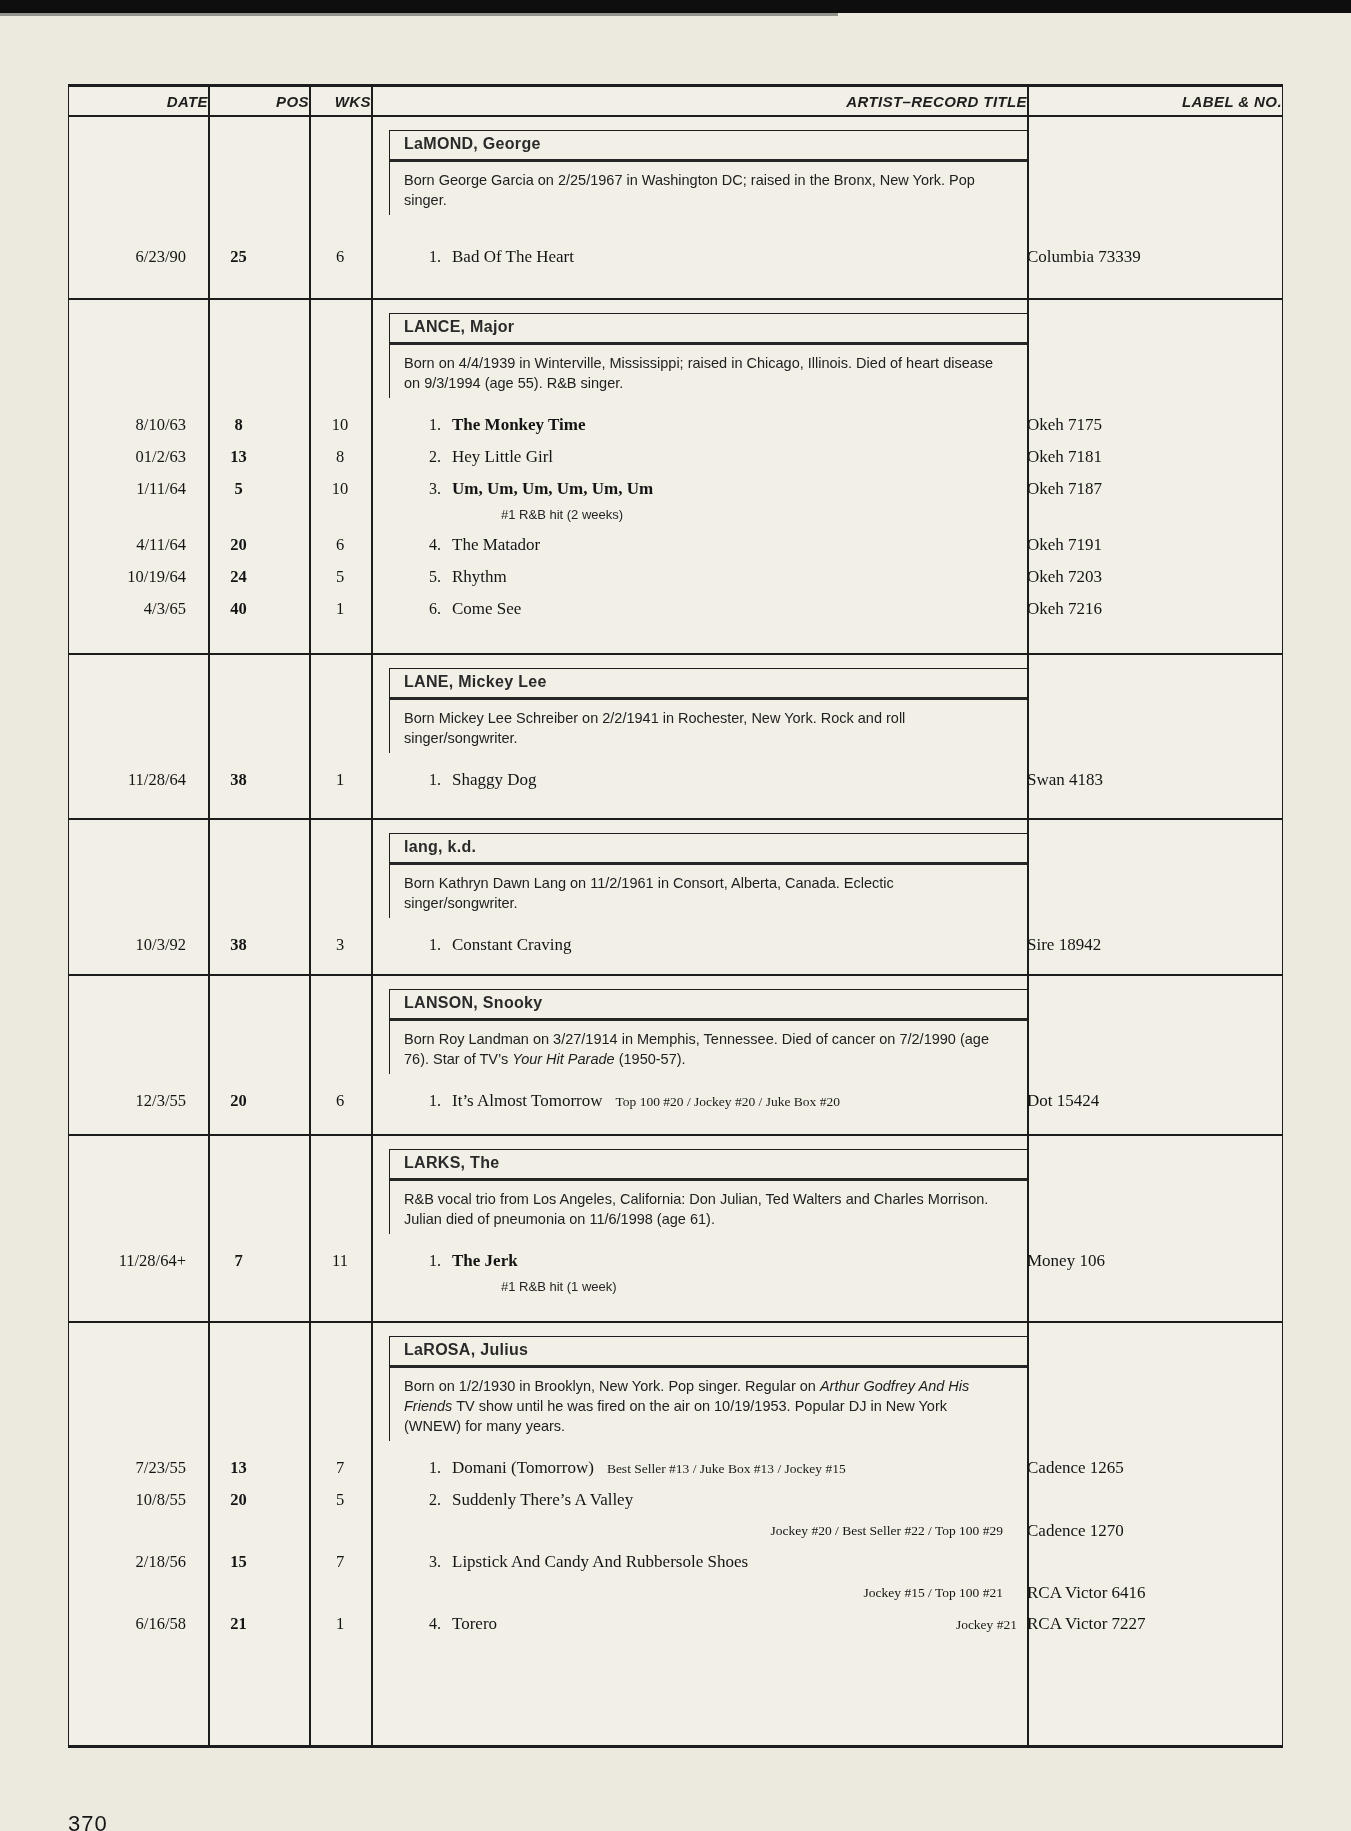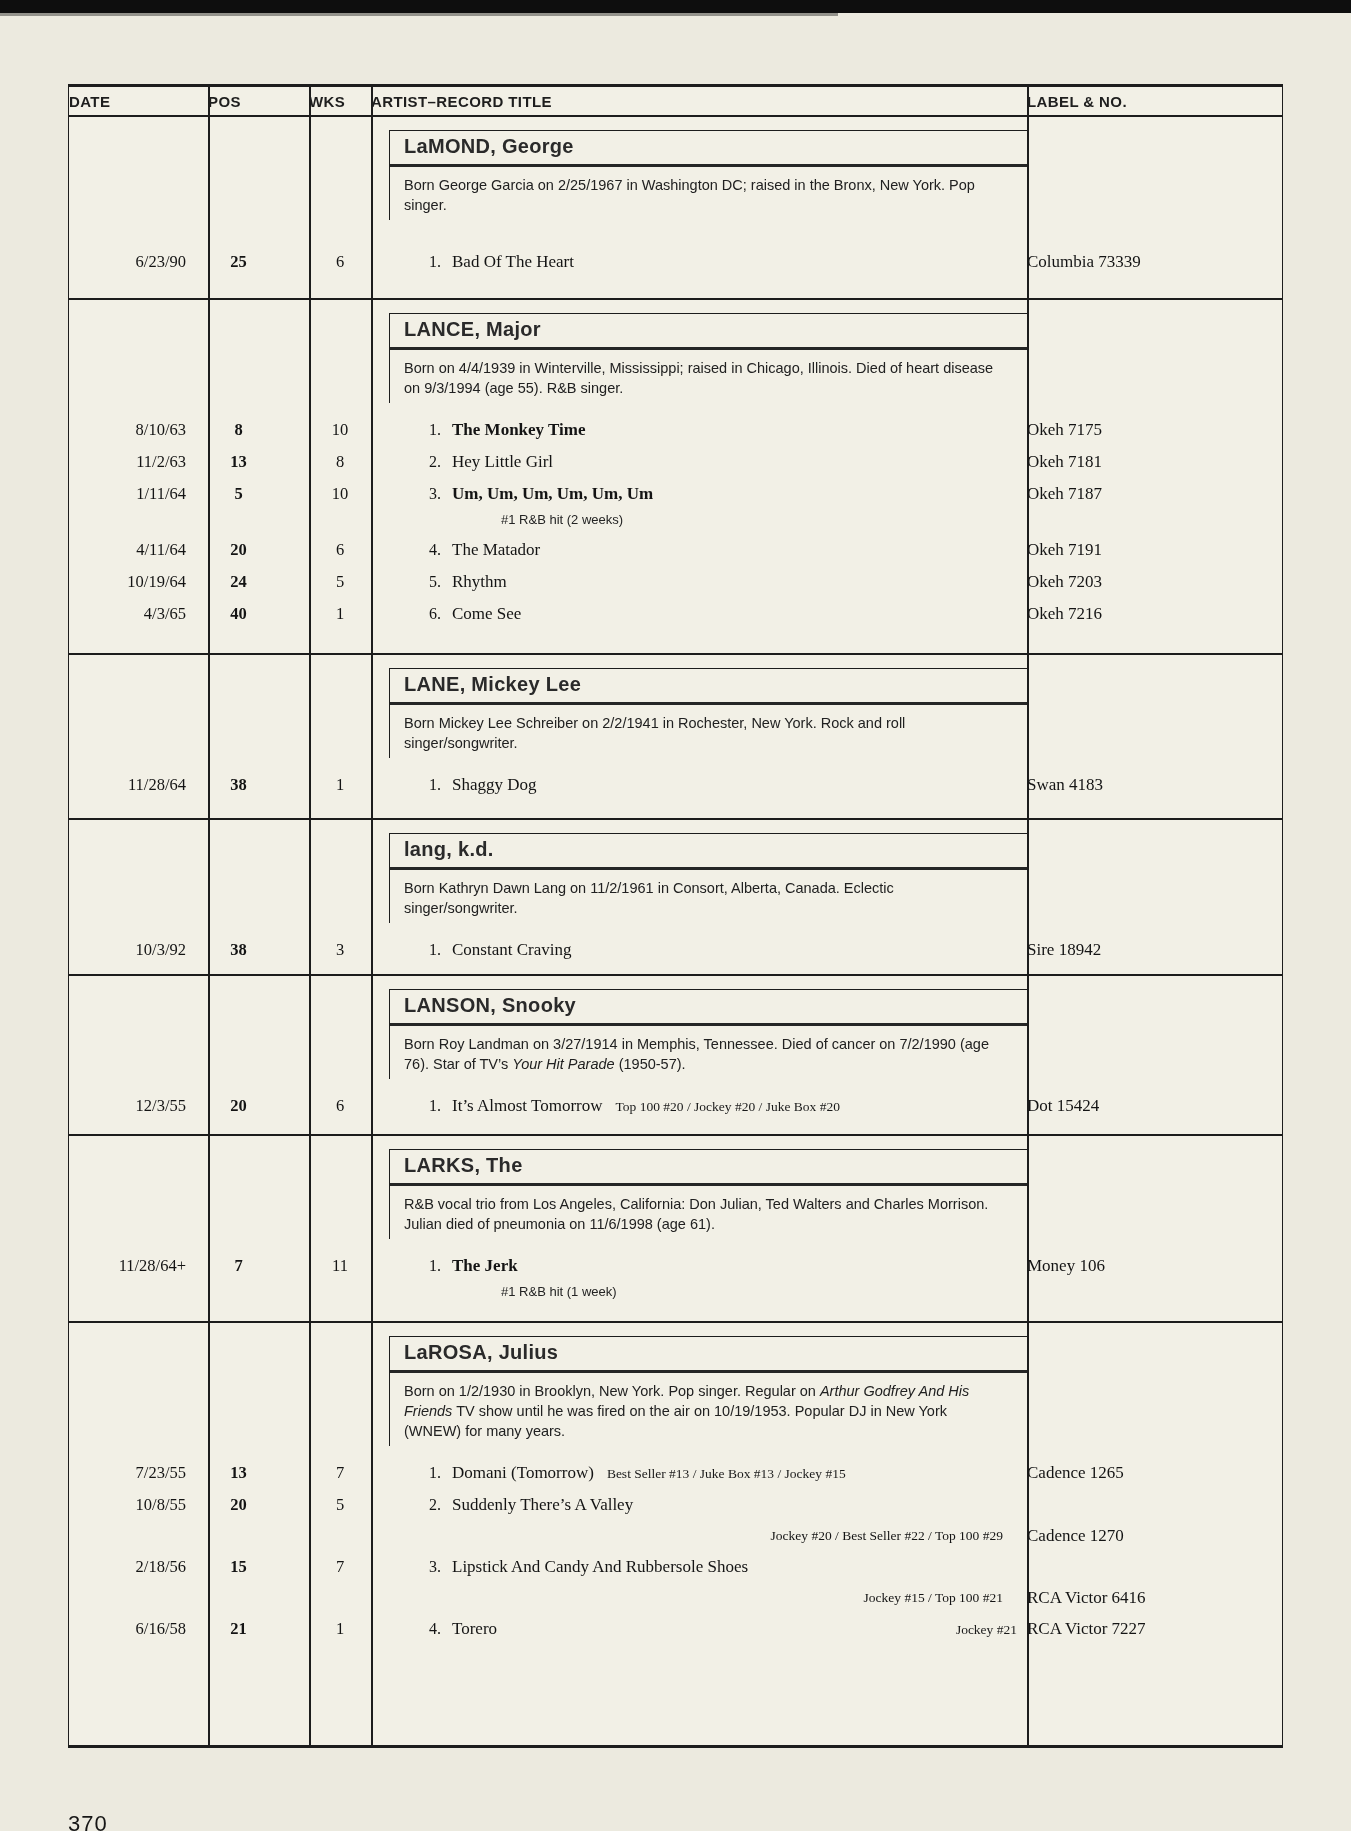--- a/index.html
+++ b/index.html
@@ -33,38 +33,38 @@
     background: #1d1d1d; z-index: 0;
   }
   .vl1 { left: 139px; } .vl2 { left: 240px; } .vl3 { left: 302px; } .vl4 { left: 958px; }
   .thead {
     position: relative; z-index: 1;
     display: grid; grid-template-columns: 139px 101px 62px 656px 1fr;
     height: 30px; align-items: center;
     border-bottom: 2.8px solid #1d1d1d;
     font-weight: bold; font-size: 15px; letter-spacing: .4px; color: #1e1e1e;
   }
-  .thead div { text-align: left; }
+  .thead div { text-align: right; font-style: italic; }
   .sec {
     position: relative; z-index: 1;
     border-bottom: 2.8px solid #1c1c1c;
     padding-top: 13px;
   }
   .s0 { min-height: 183px; } .s1 { min-height: 355px; } .s2 { min-height: 165px; }
   .s3 { min-height: 156px; } .s4 { min-height: 160px; } .s5 { min-height: 187px; }
   .s6 { min-height: 418px; border-bottom: none; }
   .artist-block {
     margin-left: 320px; width: 638px;
     border-left: 1.6px solid #1d1d1d;
   }
   .aname {
     border-top: 1.6px solid #1d1d1d;
     border-bottom: 3.5px solid #262626;
     padding: 4px 0 6px 14px;
-    font-size: 20px; font-weight: bold; letter-spacing: .3px; color: #2a2a2a;
+    font-size: 16px; font-weight: bold; letter-spacing: .3px; color: #2a2a2a;
   }
   .bio {
     padding: 8px 20px 5px 14px;
     font-size: 14.5px; line-height: 20px; color: #212121;
   }
   .bio i { font-style: italic; }
   .entries {
     margin-top: 11px;
     font-family: "Liberation Serif", serif;
     font-size: 17px; color: #141414;
@@ -146,21 +146,21 @@
             <div class="c-date">8/10/63</div>
             <div class="c-pos">8</div>
             <div class="c-wks">10</div>
             <div class="c-song">
               <div class="num">1.</div>
               <div class="title b">The Monkey Time</div>
             </div>
             <div class="c-label">Okeh 7175</div>
           </div>
           <div class="row">
-            <div class="c-date">11/2/63</div>
+            <div class="c-date">01/2/63</div>
             <div class="c-pos">13</div>
             <div class="c-wks">8</div>
             <div class="c-song">
               <div class="num">2.</div>
               <div class="title">Hey Little Girl</div>
             </div>
             <div class="c-label">Okeh 7181</div>
           </div>
           <div class="row">
             <div class="c-date">1/11/64</div>

